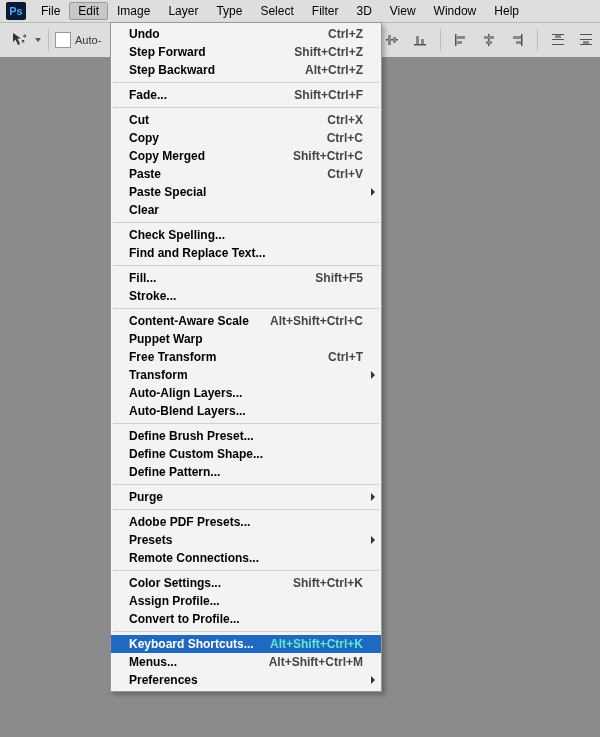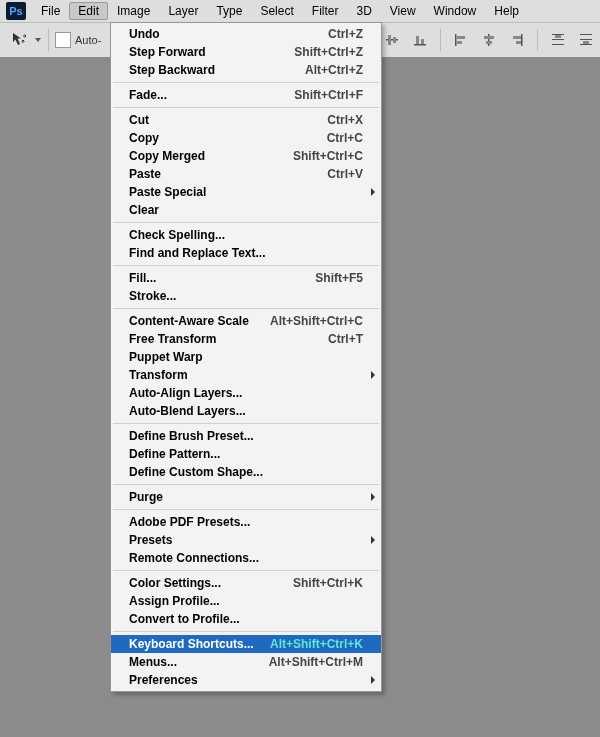--- a/index.html
+++ b/index.html
@@ -198,45 +198,45 @@
     </div>
     <div class="dd-item">
       <span class="dd-label">Stroke...</span>
     </div>
     <div class="dd-sep"></div>
     <div class="dd-item">
       <span class="dd-label">Content-Aware Scale</span>
       <span class="dd-accel">Alt+Shift+Ctrl+C</span>
     </div>
     <div class="dd-item">
+      <span class="dd-label">Puppet Warp</span>
+    </div>
+    <div class="dd-item">
       <span class="dd-label">Free Transform</span>
       <span class="dd-accel">Ctrl+T</span>
     </div>
     <div class="dd-item">
-      <span class="dd-label">Puppet Warp</span>
-    </div>
-    <div class="dd-item">
       <span class="dd-label">Transform</span>
       <span class="dd-sub"></span>
     </div>
     <div class="dd-item">
       <span class="dd-label">Auto-Align Layers...</span>
     </div>
     <div class="dd-item">
       <span class="dd-label">Auto-Blend Layers...</span>
     </div>
     <div class="dd-sep"></div>
     <div class="dd-item">
       <span class="dd-label">Define Brush Preset...</span>
     </div>
     <div class="dd-item">
+      <span class="dd-label">Define Custom Shape...</span>
+    </div>
+    <div class="dd-item">
       <span class="dd-label">Define Pattern...</span>
-    </div>
-    <div class="dd-item">
-      <span class="dd-label">Define Custom Shape...</span>
     </div>
     <div class="dd-sep"></div>
     <div class="dd-item">
       <span class="dd-label">Purge</span>
       <span class="dd-sub"></span>
     </div>
     <div class="dd-sep"></div>
     <div class="dd-item">
       <span class="dd-label">Adobe PDF Presets...</span>
     </div>

